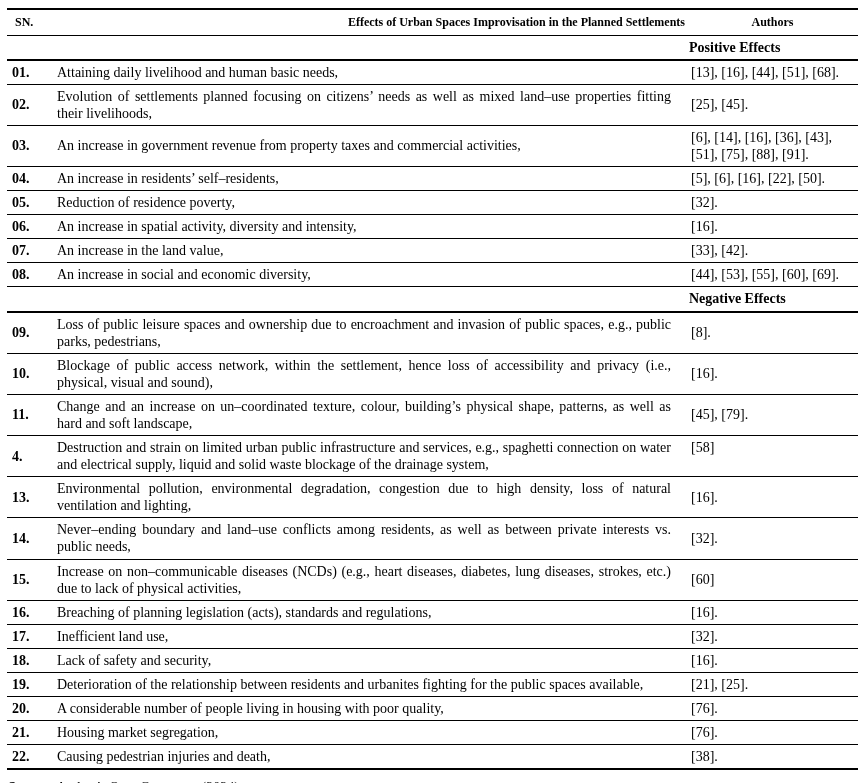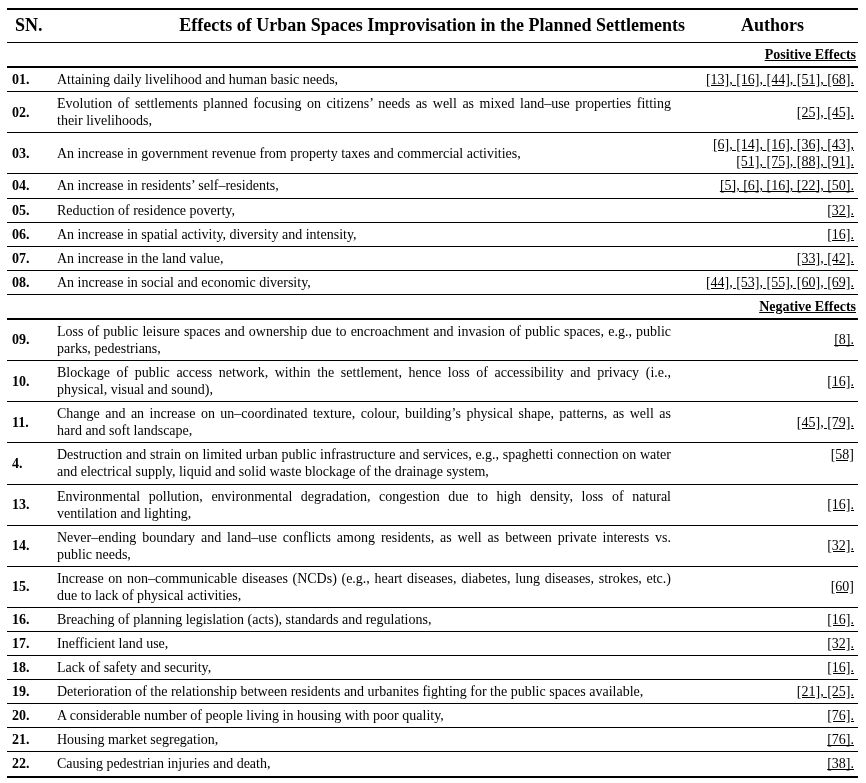--- a/index.html
+++ b/index.html
@@ -25,21 +25,21 @@
     table-layout: fixed;
   }
   col.col-sn      { width: 40px; }
   col.col-effect  { width: 640px; }
   col.col-authors { width: 171px; }
 
   thead th {
     border-top: 2px solid #000;
     border-bottom: 1px solid #000;
     font-weight: bold;
-    font-size: 18px;
+    font-size: 12px;
     padding: 5px 2px;
     vertical-align: middle;
   }
   th.th-sn { text-align: left; padding-left: 8px; }
   th.th-effect { text-align: right; }
   th.th-authors { text-align: center; }
 
   tbody td {
     border-bottom: 1px solid #000;
     padding: 3px 2px;
@@ -57,24 +57,23 @@
     font-weight: bold;
     text-align: left;
     padding-left: 5px;
   }
   td.effect-cell {
     text-align: justify;
     padding-left: 10px;
     padding-right: 16px;
   }
   td.authors-cell {
-    text-align: right;
+    text-align: left;
     padding-left: 4px;
     padding-right: 4px;
-    text-decoration: underline;
   }
   td.valign-top { vertical-align: top; }
   tbody tr:last-child td { border-bottom: 2px solid #000; }
 
   .source-note {
     margin-top: 9px;
     padding-left: 1px;
     font-size: 14px;
   }
   .source-note .source-label { font-weight: bold; }

